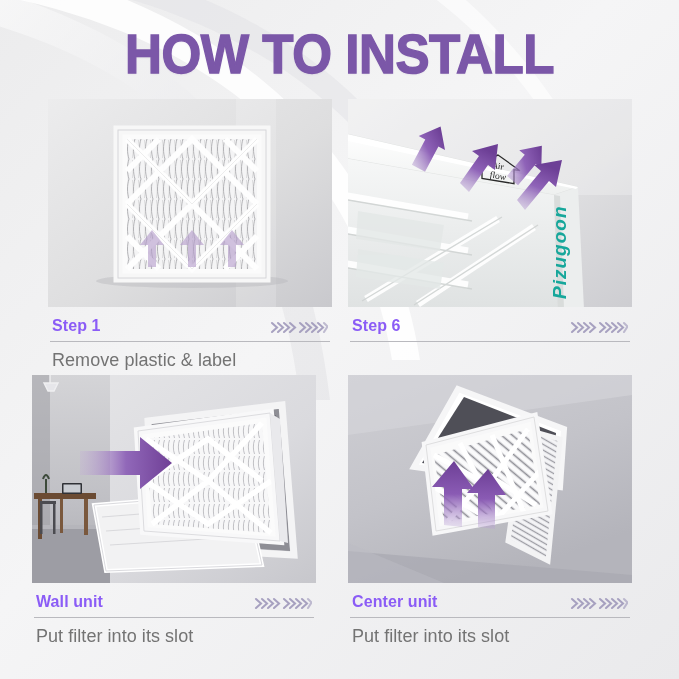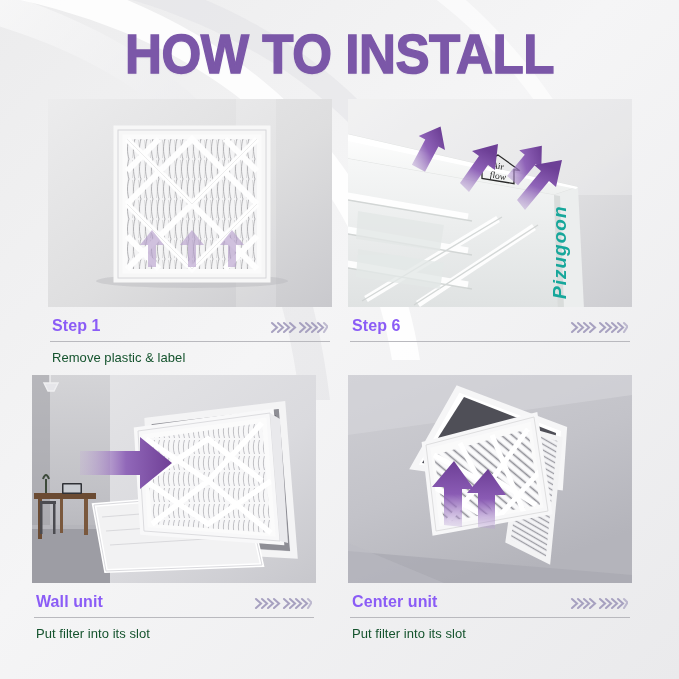--- a/index.html
+++ b/index.html
@@ -46,21 +46,21 @@
     display:flex;align-items:center;justify-content:space-between;
     padding:0 4px 6px 4px;
   }
   .cap .steplabel{
     font-size:16px;font-weight:bold;color:#8b5cf6;letter-spacing:.1px;
   }
   .chev{height:13px;opacity:.85;}
   .cap .rule{height:1px;background:#b9b9be;margin:0 2px;}
   .cap .desc{
     padding:8px 4px 0 4px;
-    font-size:13px;color:#14532d;letter-spacing:.05px;
+    font-size:18px;color:#737373;letter-spacing:.05px;
   }
 
   
   .p3 .photo,.p4 .photo{background:linear-gradient(150deg,#dcdcdf 0%,#cfcfd3 50%,#c2c2c7 100%);}
 </style>
 </head>
 <body>
 
 <div id="bg">
   <svg viewBox="0 0 679 679">

